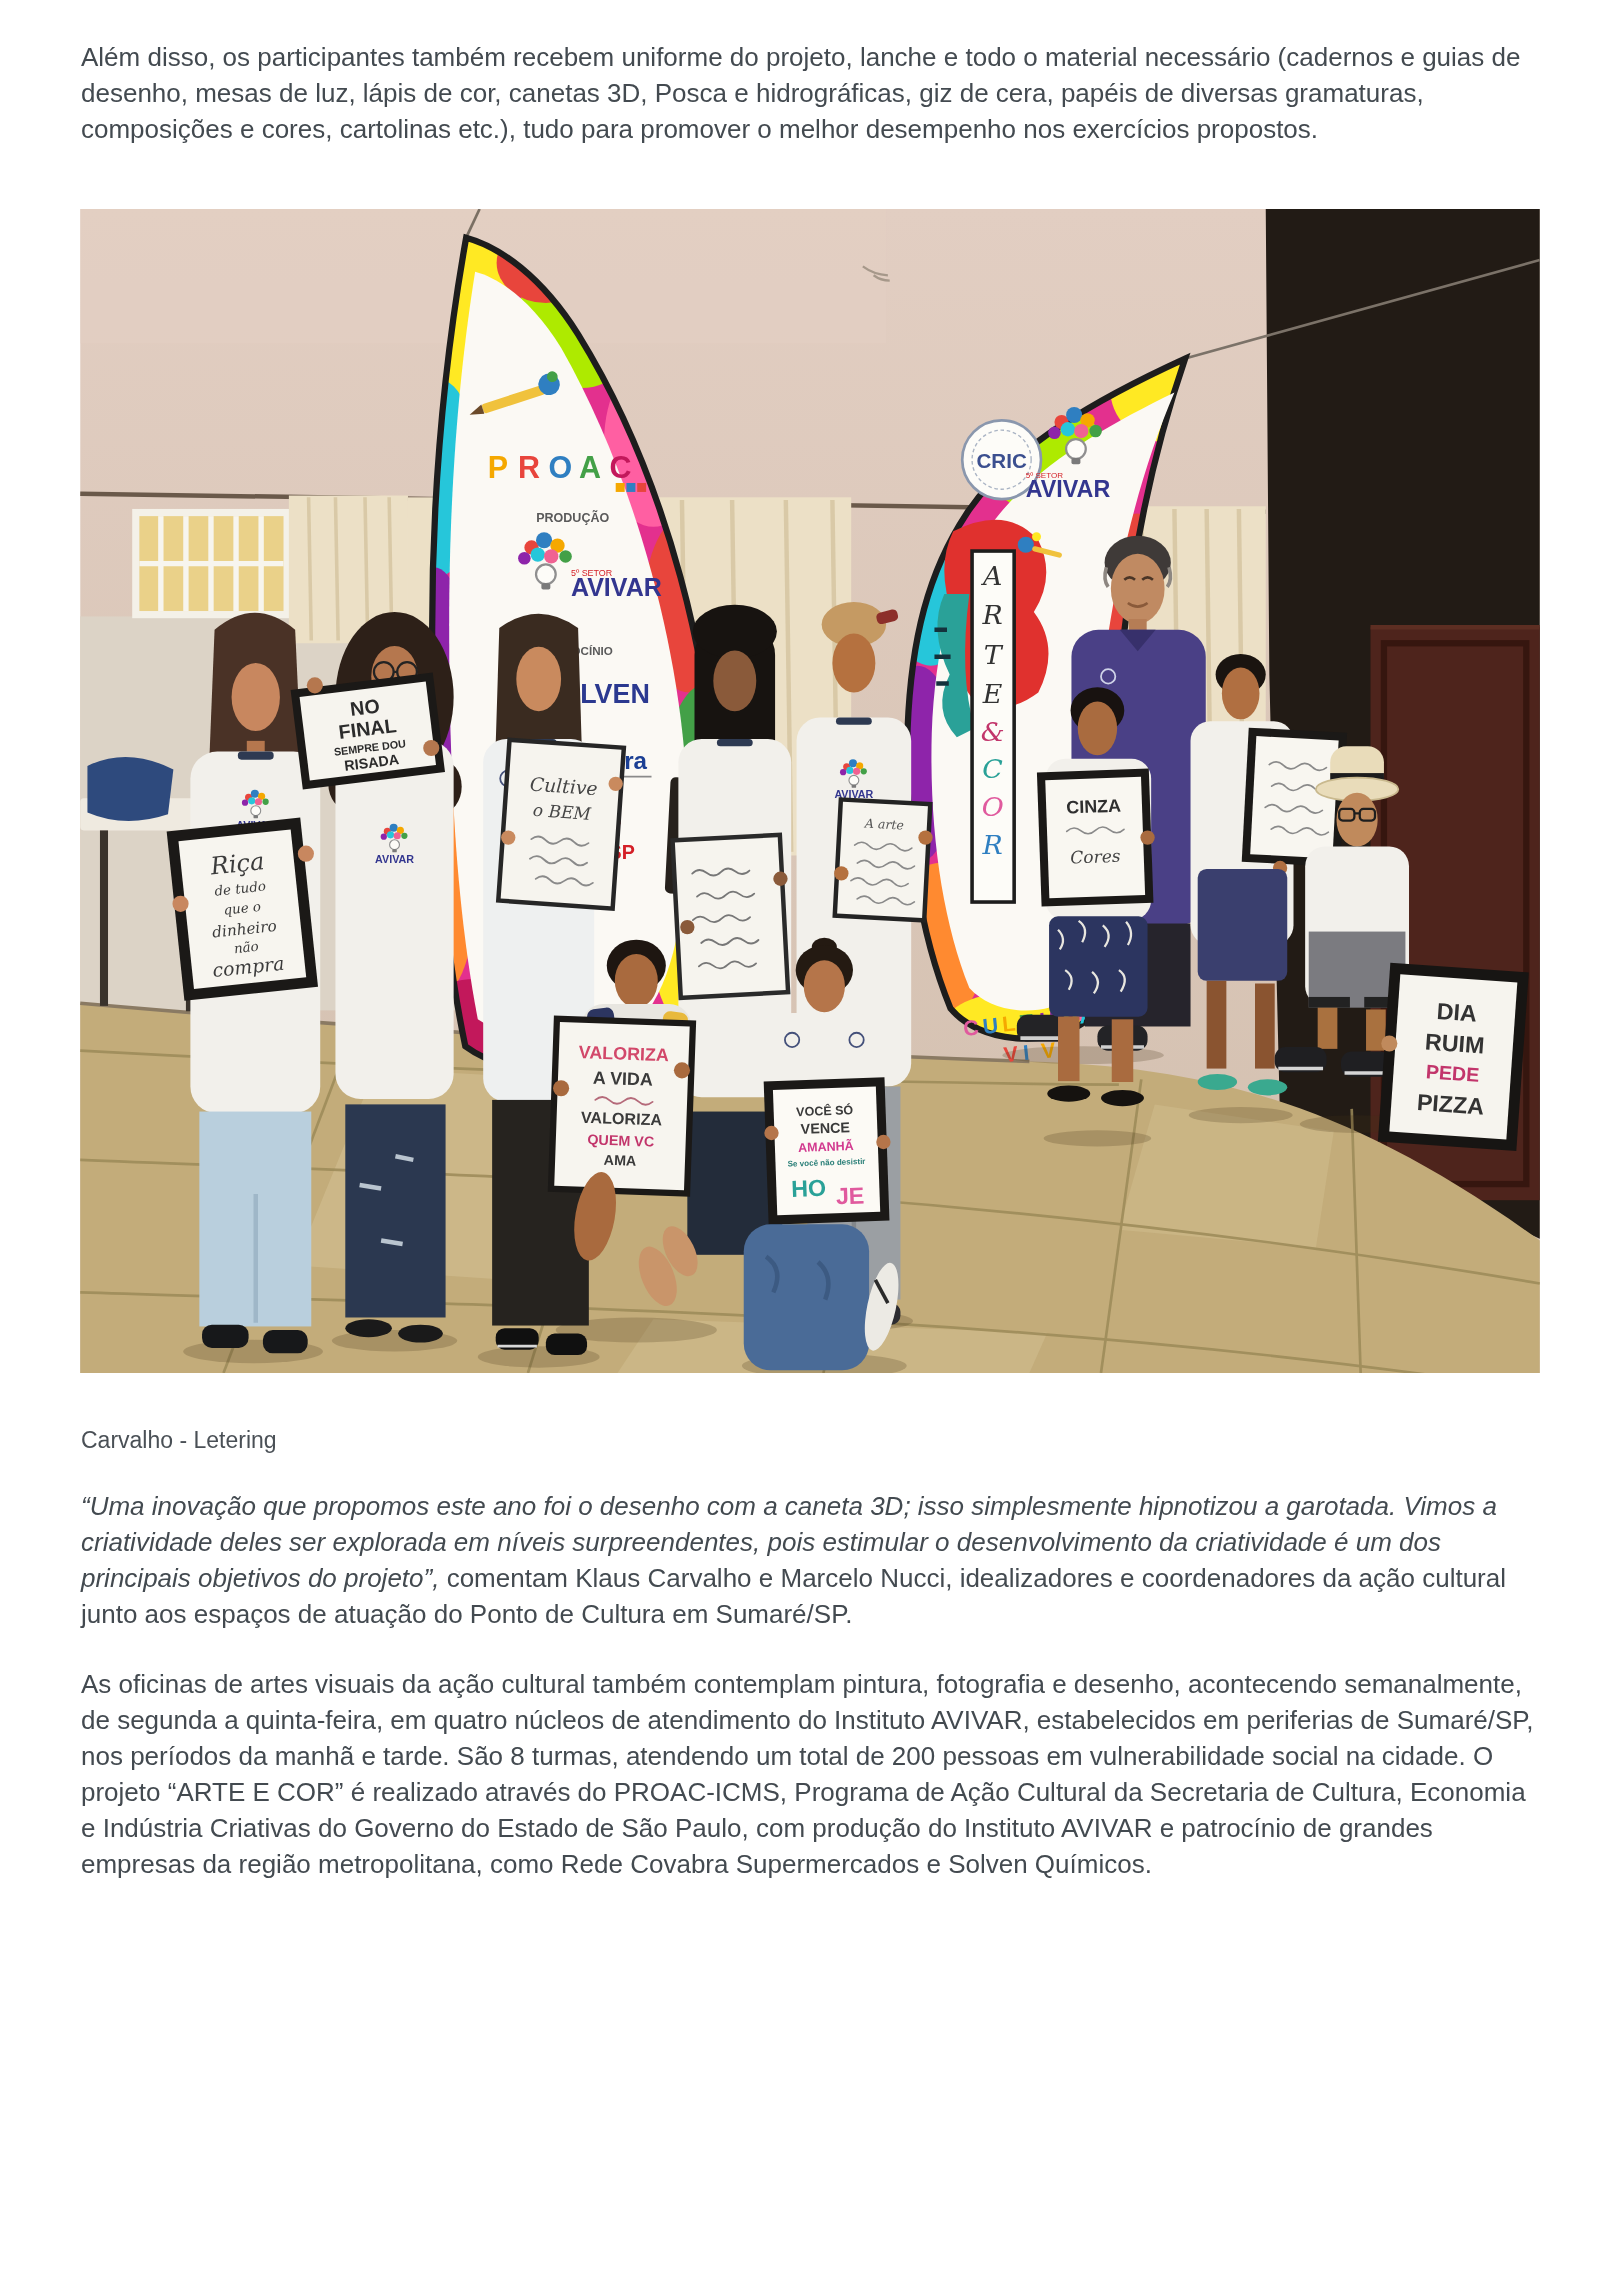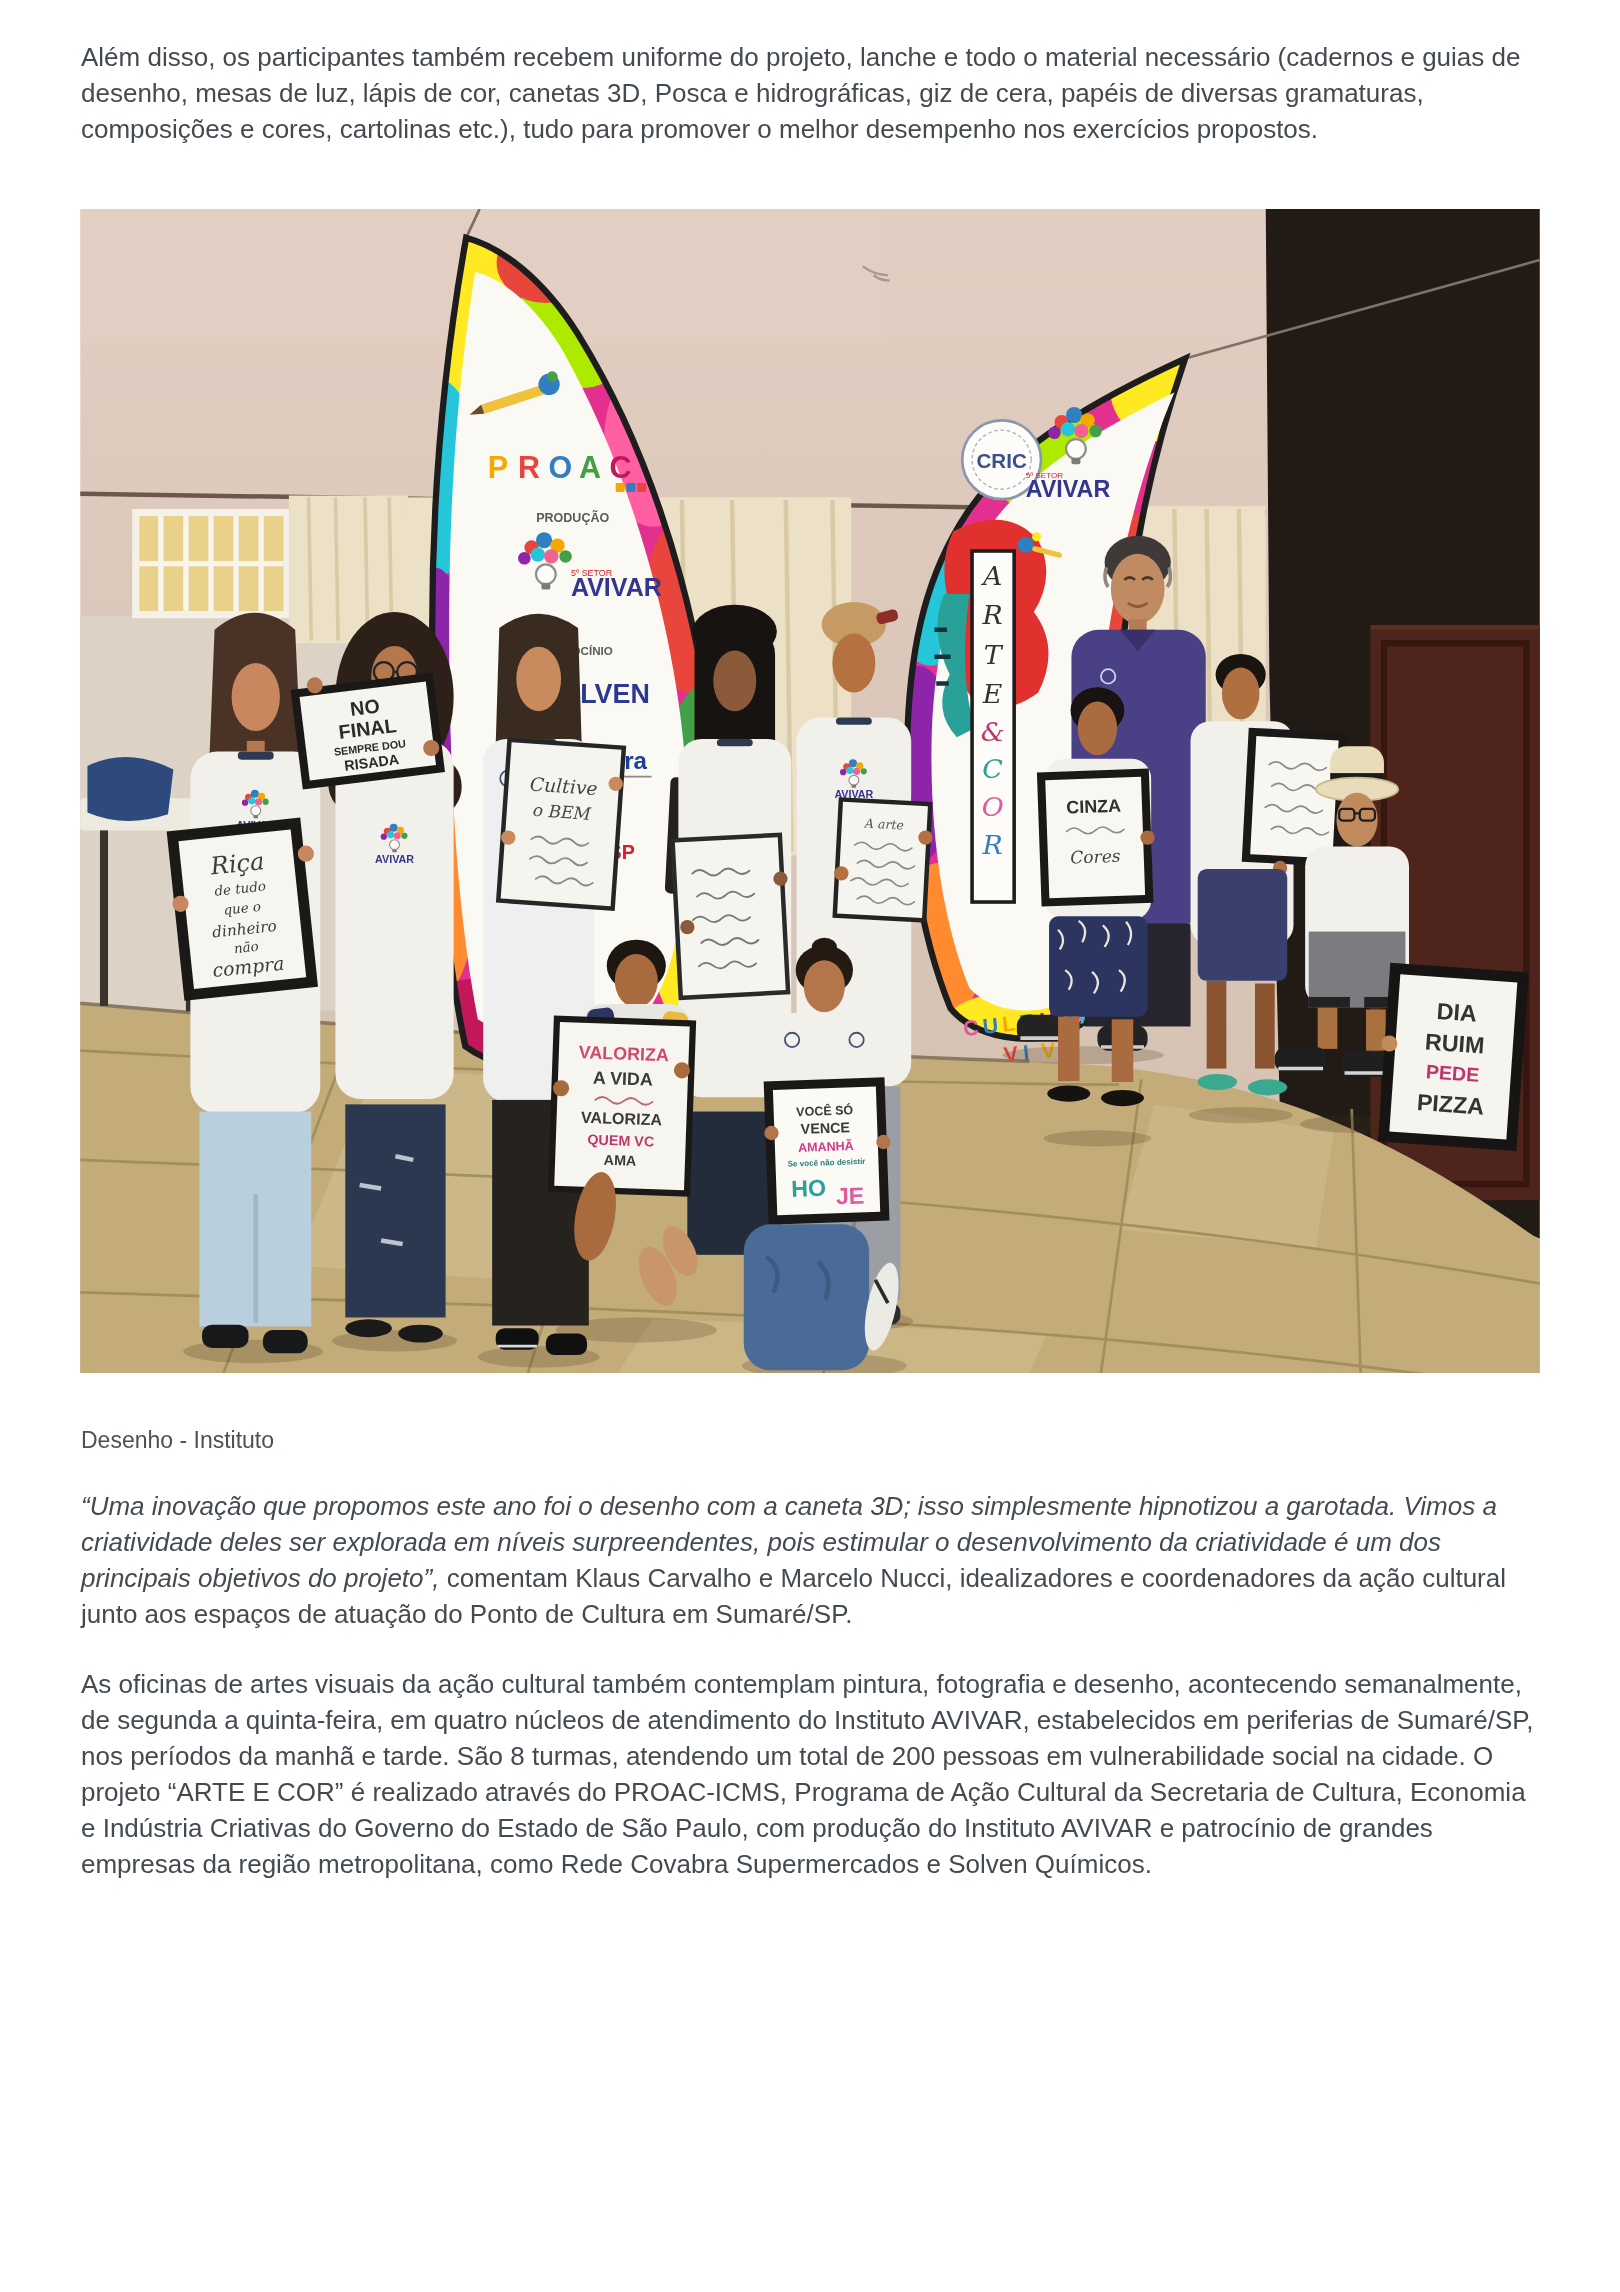--- a/index.html
+++ b/index.html
@@ -539,19 +539,19 @@
       </g>
       <circle cx="772" cy="1032" r="8" fill="#b5754a"></circle>
         <circle cx="897" cy="1042" r="8" fill="#b5754a"></circle>
       <rect x="741" y="1134" width="140" height="163" rx="30" fill="#4a6b97"></rect>
       <path d="M766 1170 q20 14 8 40 M824 1176 q18 16 8 42" stroke="#3c5a82" stroke-width="5" fill="none"></path>
       <ellipse cx="895" cy="1226" rx="16" ry="50" fill="#eceae4" transform="rotate(12 895 1226)"></ellipse>
       <path d="M888 1196 l14 26" stroke="#2a2a2a" stroke-width="4"></path>
     </g>
   </svg>
 
-  <p class="abs caption" style="left:81px;top:1426px;margin:0;">Desenho - Instituto</p>
+  <p class="abs caption" style="left:81px;top:1426px;margin:0;">Carvalho - Letering</p>
 
   <p class="abs para" style="left:81px;top:1488px;margin:0;"><span class="quote-italic">“Uma inovação que propomos este ano foi o desenho com a caneta 3D; isso simplesmente hipnotizou a garotada. Vimos a criatividade deles ser explorada em níveis surpreendentes, pois estimular o desenvolvimento da criatividade é um dos principais objetivos do projeto”,</span><span> comentam Klaus Carvalho e Marcelo Nucci, idealizadores e coordenadores da ação cultural junto aos espaços de atuação do Ponto de Cultura em Sumaré/SP.</span></p>
 
   <p class="abs para" style="left:81px;top:1666px;margin:0;">As oficinas de artes visuais da ação cultural também contemplam pintura, fotografia e desenho, acontecendo semanalmente, de segunda a quinta-feira, em quatro núcleos de atendimento do Instituto AVIVAR, estabelecidos em periferias de Sumaré/SP, nos períodos da manhã e tarde. São 8 turmas, atendendo um total de 200 pessoas em vulnerabilidade social na cidade. O projeto “ARTE E COR” é realizado através do PROAC-ICMS, Programa de Ação Cultural da Secretaria de Cultura, Economia e Indústria Criativas do Governo do Estado de São Paulo, com produção do Instituto AVIVAR e patrocínio de grandes empresas da região metropolitana, como Rede Covabra Supermercados e Solven Químicos.</p>
 </div>
 
 
 </body></html>

